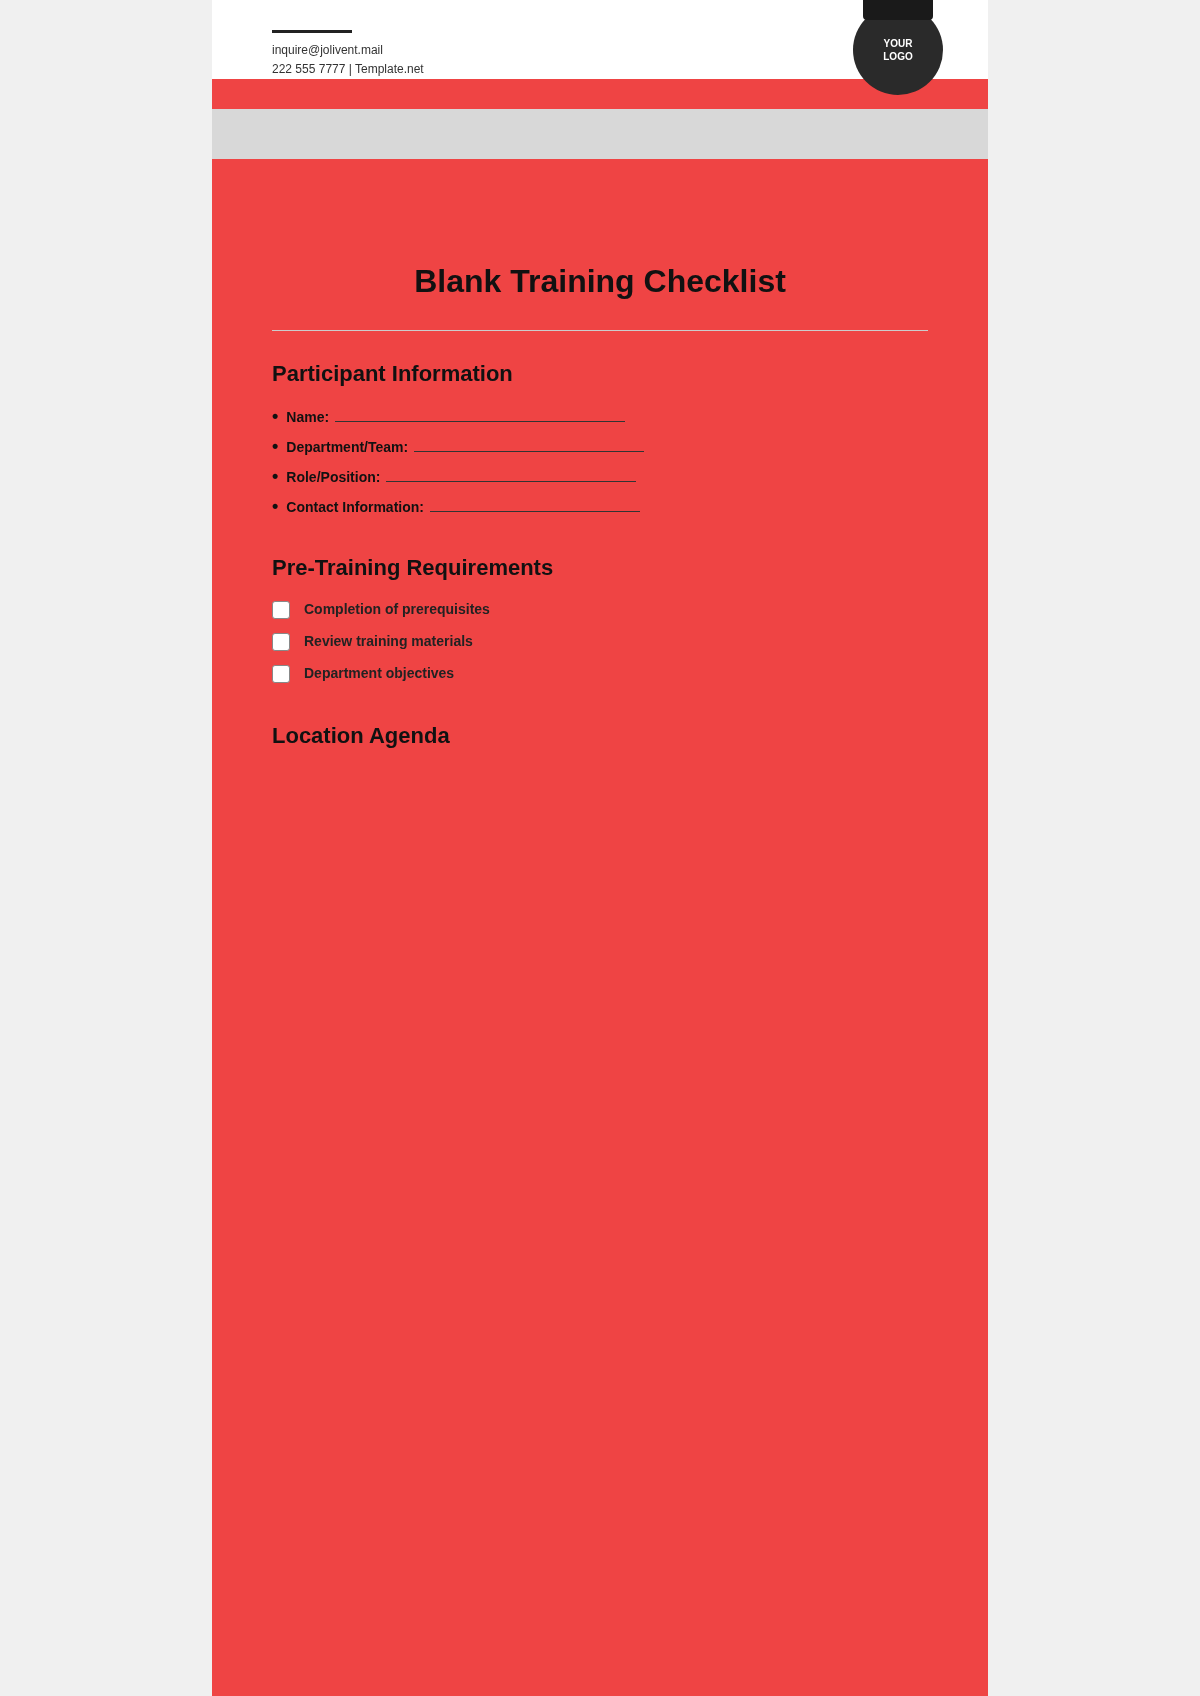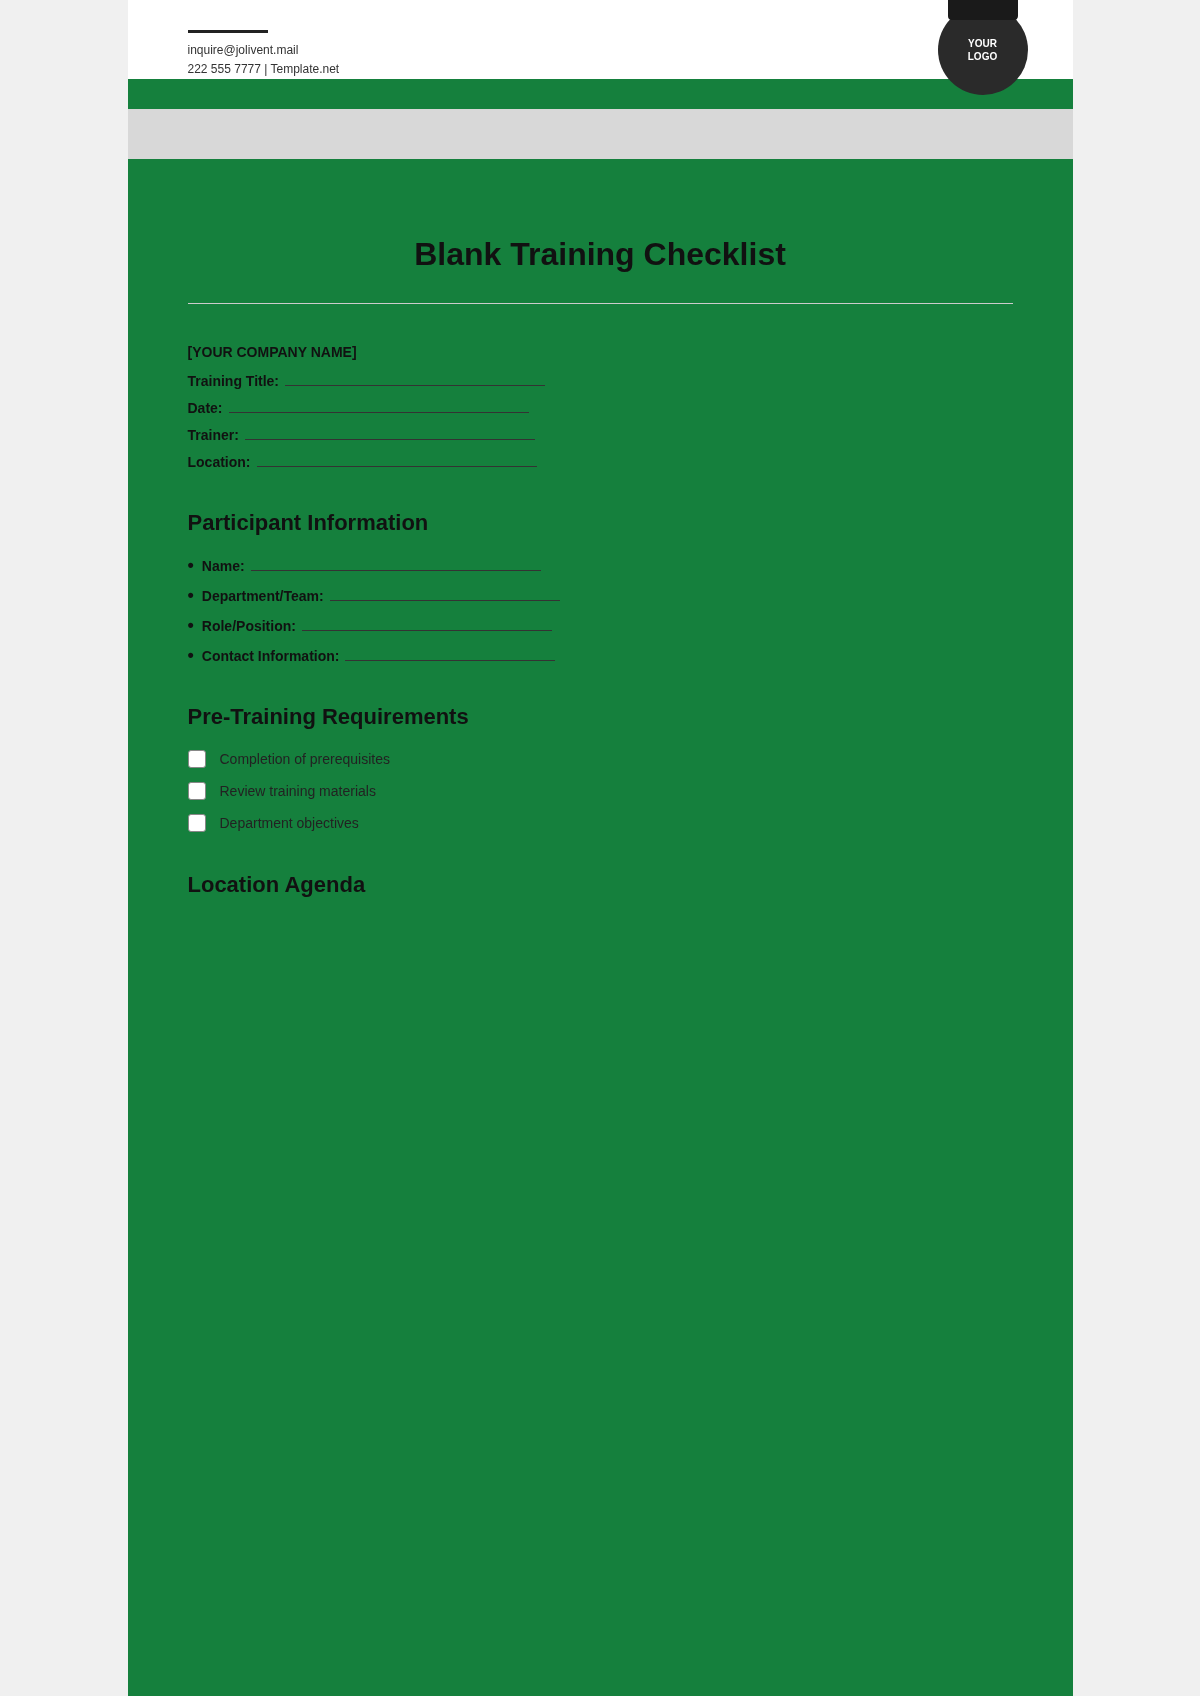--- a/index.html
+++ b/index.html
@@ -11,23 +11,23 @@
     body {
       font-family: Arial, sans-serif;
       background: #f0f0f0;
       display: flex;
       justify-content: center;
       align-items: flex-start;
       min-height: 1696px;
     }
 
     .page {
-      width: 945px;
+      width: 776px;
       min-height: 1696px;
-      background: #15803d;
+      background: #ef4444;
       position: relative;
       padding-bottom: 80px;
     }
 
     
     .header {
       position: relative;
       padding: 30px 60px 0 60px;
       background: #ffffff;
     }
@@ -89,21 +89,21 @@
 
     
     .gray-banner {
       height: 50px;
       background: #d8d8d8;
       margin-top: 30px;
     }
 
     
     .content {
-      padding: 37px 60px 0 60px;
+      padding: 64px 60px 0 60px;
     }
 
     .main-title {
       font-size: 32px;
       font-weight: bold;
       text-align: center;
       color: #111;
       margin: 40px 0 30px 0;
     }
 
@@ -189,24 +189,25 @@
       max-width: 280px;
     }
 
     
     .checklist-block {
       margin-bottom: 40px;
     }
 
     .checklist-item {
       display: flex;
-      align-items: center;
+      align-items: flex-start;
       margin-bottom: 14px;
       font-size: 14px;
       color: #222;
+      font-weight: bold;
     }
 
     .checkbox {
       width: 18px;
       height: 18px;
       border: 1.5px solid #888;
       border-radius: 3px;
       margin-right: 14px;
       flex-shrink: 0;
       background: #fff;
@@ -240,40 +241,20 @@
   </div>
 
   <div class="gray-banner"></div>
 
   <div class="content">
 
     <h1 class="main-title">Blank Training Checklist</h1>
 
     <hr class="divider">
 
-    <div class="info-block">
-      <div class="company-name">[YOUR COMPANY NAME]</div>
-
-      <div class="form-field">
-        <span class="form-label">Training Title:</span>
-        <div class="form-underline" style="max-width:260px;"></div>
-      </div>
-      <div class="form-field">
-        <span class="form-label">Date:</span>
-        <div class="form-underline" style="max-width:300px;"></div>
-      </div>
-      <div class="form-field">
-        <span class="form-label">Trainer:</span>
-        <div class="form-underline" style="max-width:290px;"></div>
-      </div>
-      <div class="form-field">
-        <span class="form-label">Location:</span>
-        <div class="form-underline" style="max-width:280px;"></div>
-      </div>
-    </div>
 
     <div class="participant-block">
       <h2 class="section-heading">Participant Information</h2>
 
       <div class="bullet-field">
         <span class="bullet-dot">•</span>
         <span class="bullet-label">Name:</span>
         <div class="bullet-underline" style="max-width:290px;"></div>
       </div>
       <div class="bullet-field">

